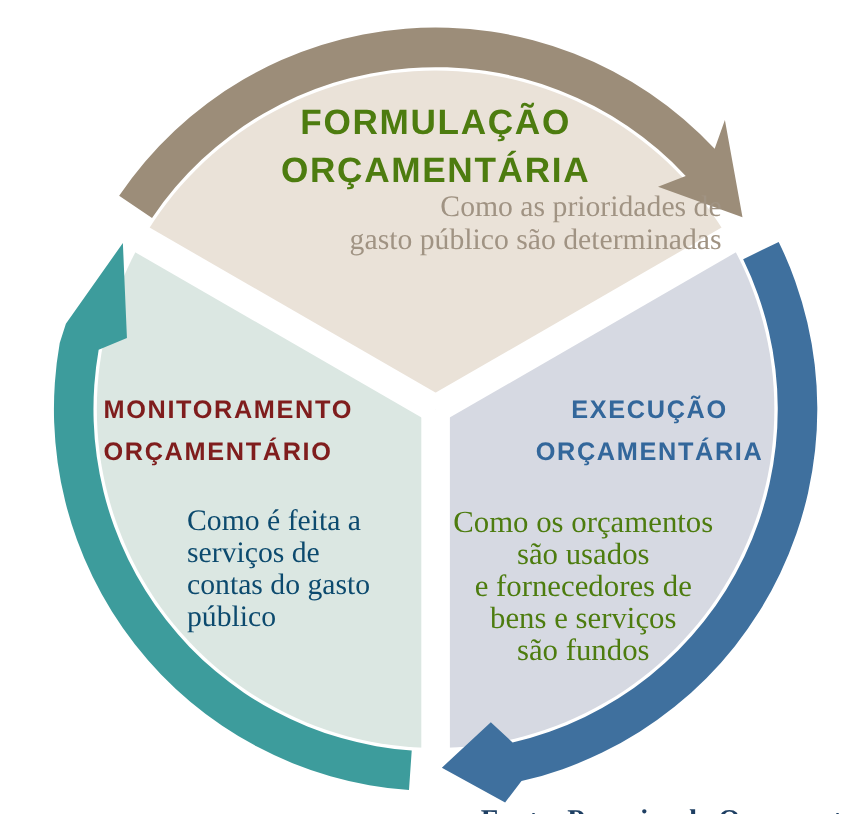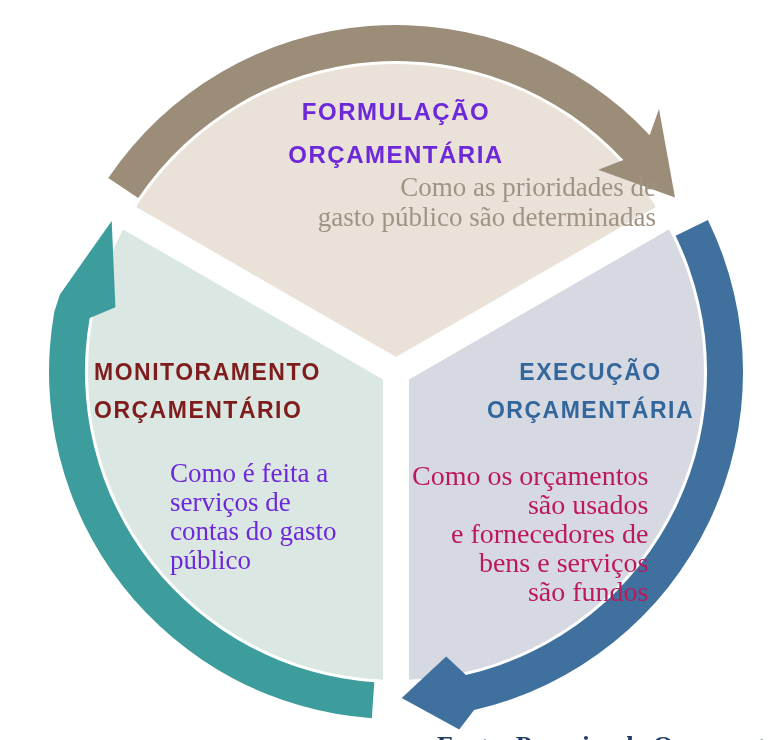--- a/index.html
+++ b/index.html
@@ -28,26 +28,26 @@
     white-space: nowrap;
   }
   .seg-title {
     font-family: "Liberation Sans", sans-serif;
     font-weight: bold;
     letter-spacing: 1.5px;
   }
   .seg-body {
     font-family: "Liberation Serif", "DejaVu Serif", serif;
   }
-  .title-formulation { color: #6d28d9; font-size: 24px; line-height: 43px; text-align: center; }
+  .title-formulation { color: #4d7c0f; font-size: 32px; line-height: 43px; text-align: center; }
   .body-formulation  { color: #a09383; font-size: 27px; line-height: 30px; text-align: center; }
   .title-monitoring  { color: #7f1d1d; font-size: 23px; line-height: 38px; text-align: left; }
-  .body-monitoring   { color: #6d28d9; font-size: 27px; line-height: 29px; text-align: left; }
+  .body-monitoring   { color: #0c4a6e; font-size: 27px; line-height: 29px; text-align: left; }
   .title-execution   { color: #33679b; font-size: 23px; line-height: 38px; text-align: center; }
-  .body-execution    { color: #be185d; font-size: 28px; line-height: 29px; text-align: right; }
+  .body-execution    { color: #4d7c0f; font-size: 28px; line-height: 29px; text-align: center; }
   .caption {
     color: #1e3f63;
     font-family: "Liberation Serif", "DejaVu Serif", serif;
     font-weight: 600;
     font-size: 26px;
   }
 </style>
 </head>
 <body>
 

